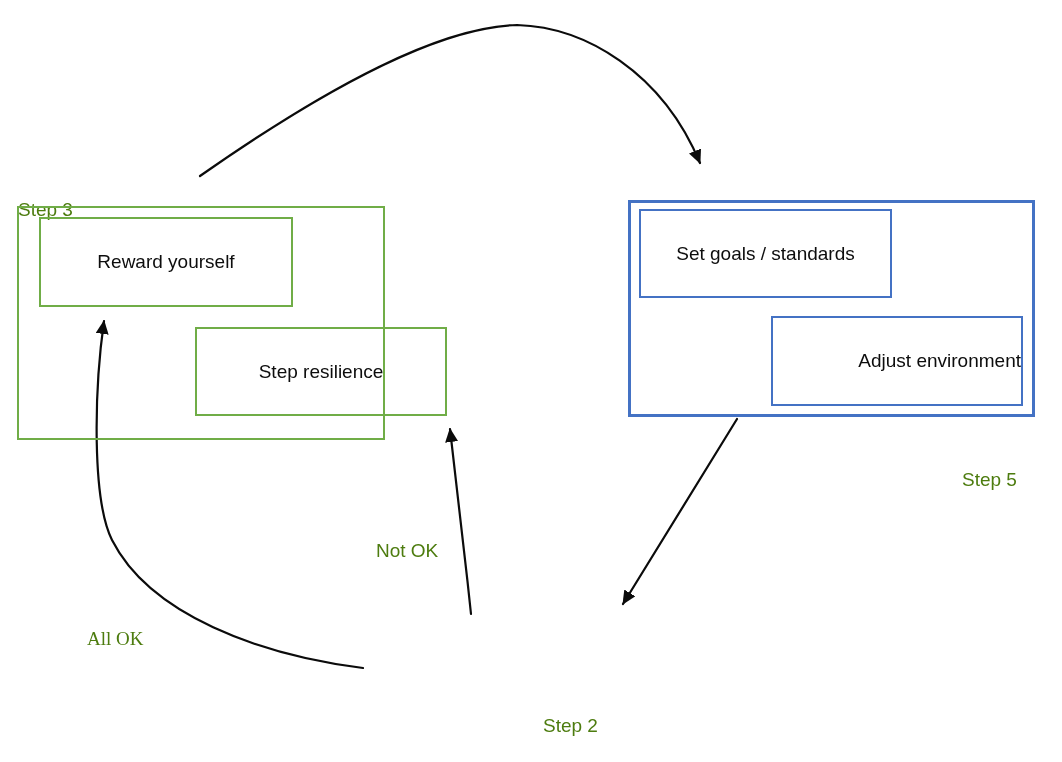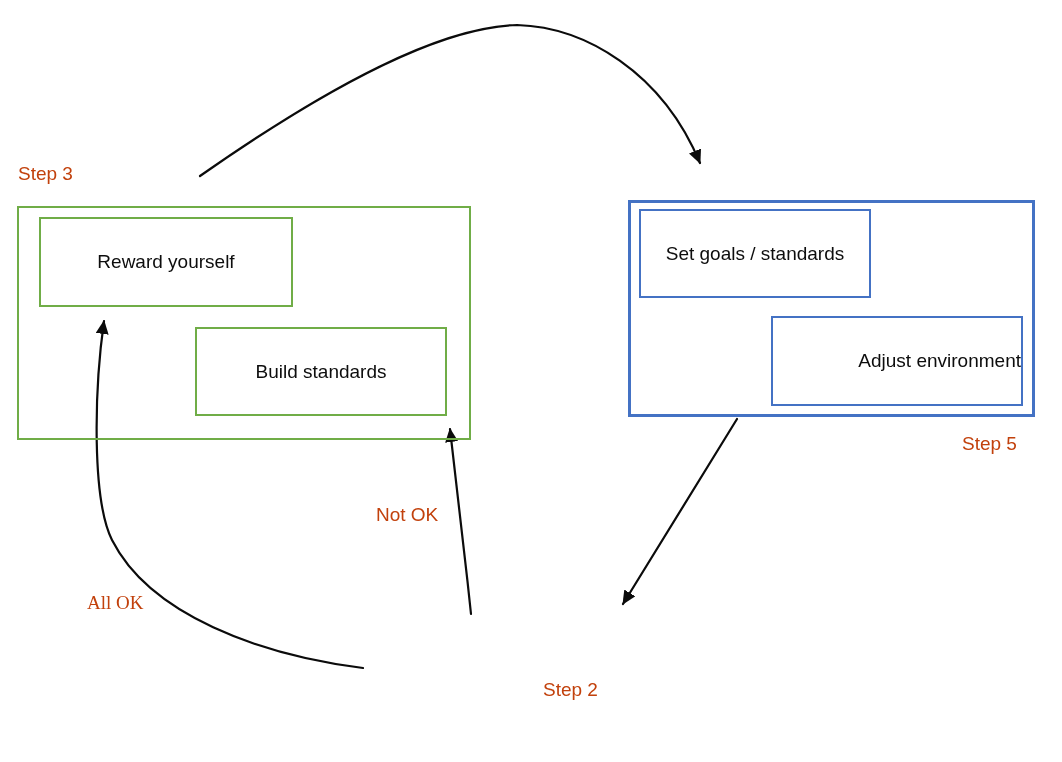--- a/index.html
+++ b/index.html
@@ -28,21 +28,22 @@
     fill: none;
     stroke: #0b0b0b;
     stroke-width: 2.2;
     stroke-linecap: round;
   }
   .lbl {
     position: absolute;
     font-size: 19px;
     line-height: 23px;
     white-space: nowrap;
-    color: #c2410c;
+    color: #4d7c0f;
+    margin-top: 36px;
   }
   .group {
     position: absolute;
     border: 2px solid;
     background: transparent;
     box-sizing: border-box;
   }
   .node {
     position: absolute;
     border: 2px solid;
@@ -71,31 +72,31 @@
       </marker>
     </defs>
     <path class="arrow" d="M 200 176 C 330 85 440 27 517 25 C 585 27 662 72 700 163" marker-end="url(#arrowhead)"></path>
     <path class="arrow" d="M 737 419 L 623 604" marker-end="url(#arrowhead)"></path>
     <path class="arrow" d="M 471 614 C 464 548 456 478 450 429" marker-end="url(#arrowhead)"></path>
     <path class="arrow" d="M 363 668 C 260 655 150 615 112 540 C 92 500 94 392 104 321" marker-end="url(#arrowhead)"></path>
   </svg>
 
   <div class="lbl" style="left:18px; top:162px;">Step 3</div>
 
-  <div class="group green" style="left:17px; top:206px; width:454px; height:234px;">
+  <div class="group green" style="left:17px; top:206px; width:368px; height:234px;">
     <div class="node green" style="left:20px; top:9px; width:254px; height:90px;">
       <span>Reward yourself</span>
     </div>
     <div class="node green" style="left:176px; top:119px; width:252px; height:89px;">
-      <span>Build standards</span>
+      <span>Step resilience</span>
     </div>
   </div>
 
   <div class="group blue" style="left:628px; top:200px; width:407px; height:217px;">
-    <div class="node blue" style="left:8px; top:6px; width:232px; height:89px;">
+    <div class="node blue" style="left:8px; top:6px; width:253px; height:89px;">
       <span>Set goals / standards</span>
     </div>
     <div class="node blue" style="left:140px; top:113px; width:252px; height:90px;justify-content:flex-end;">
       <span>Adjust environment</span>
     </div>
   </div>
 
   <div class="lbl" style="left:962px; top:432px;">Step 5</div>
 
 

